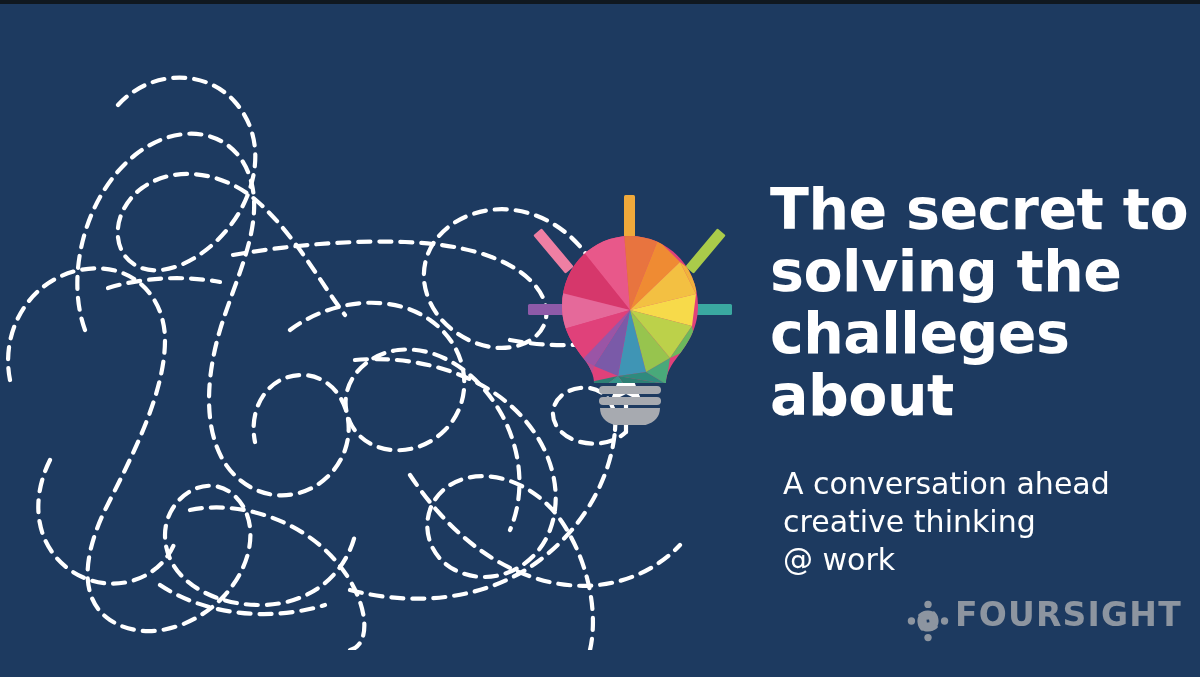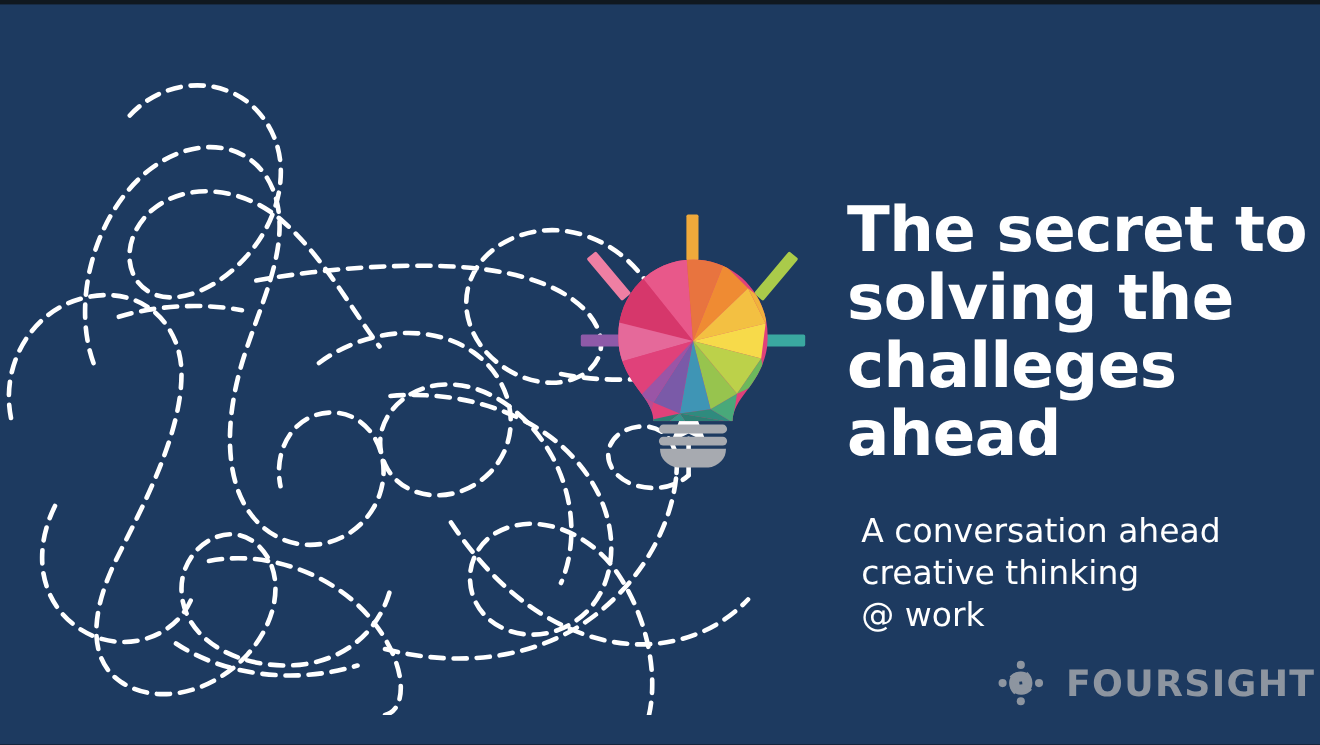--- a/index.html
+++ b/index.html
@@ -80,22 +80,22 @@
     padding-left: 13px;
     padding-top: 38px;
     white-space: pre-line;
   }
   
   .logo {
     position: absolute;
     left: 905px;
     top: 598px;
     display: flex;
-    align-items: center;
-    gap: 18px;
+    align-items: flex-start;
+    gap: 4px;
     z-index: 20;
   }
   .logo-mark { width: 46px; height: 46px; display: block; }
   .logo-text {
     color: #8d95a0;
     font-family: "DejaVu Sans", sans-serif;
     font-weight: 700;
     font-size: 33px;
     letter-spacing: 1.2px;
     line-height: 1;
@@ -213,21 +213,21 @@
         <rect x="79" y="217" width="62" height="8" rx="4" fill="#a7aab0"></rect>
         <path d="M80,228 L140,228 C140,241 128,247 110,247 C92,247 80,241 80,228 Z" fill="#a7aab0"></path>
       </g>
     </svg>
   </div>
 
   <div class="text-block">
     <h1 class="headline">The secret to
 solving the
 challeges
-ahead</h1>
+about</h1>
     <p class="subhead">A conversation ahead
 creative thinking
 @ work</p>
   </div>
 
   <div class="logo">
     <svg class="logo-mark" viewBox="0 0 100 100" xmlns="http://www.w3.org/2000/svg" aria-hidden="true">
       <g fill="#8d95a0">
 
         <circle cx="50" cy="14" r="8"></circle>

